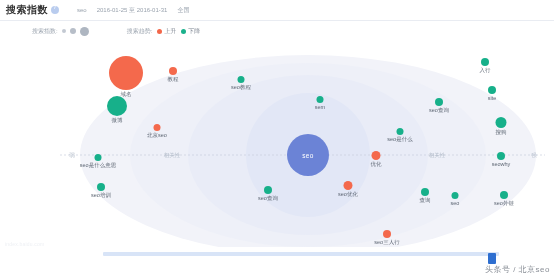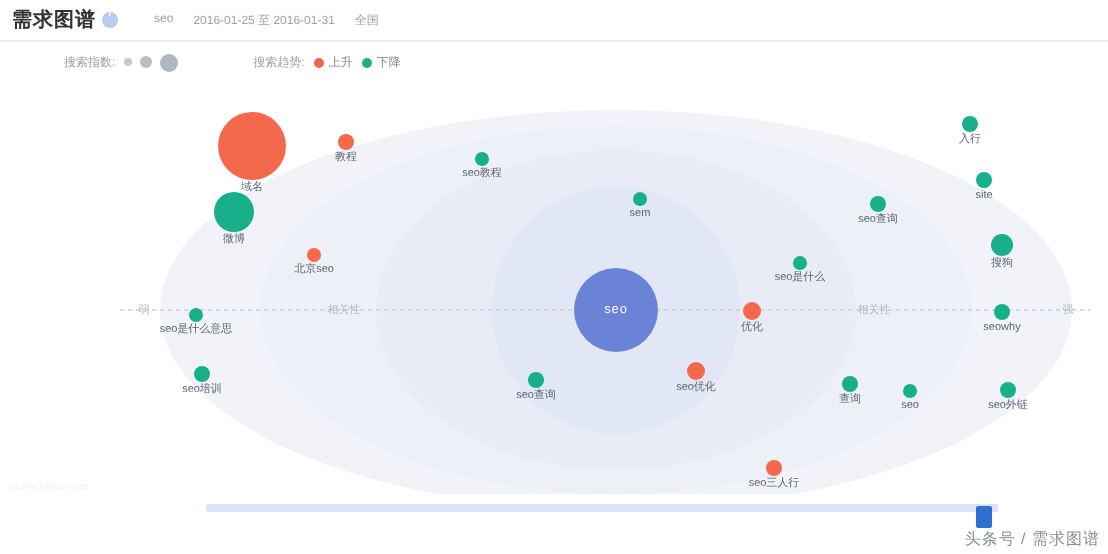--- a/index.html
+++ b/index.html
@@ -111,21 +111,21 @@
     position:absolute;right:4px;bottom:2px;
     font-size:8px;color:#8a8f97;letter-spacing:.5px;
   }
 </style>
 </head>
 <body>
 
 <div id="app">
 
   <div class="header">
-    <span class="h-title">需求图谱</span>
+    <span class="h-title">搜索指数</span>
     <span class="h-info-icon"></span>
     <span class="h-kw">seo</span>
     <span class="h-date">2016-01-25 至 2016-01-31</span>
     <span class="h-region">全国</span>
   </div>
 
   <div class="legend">
     <div class="lg-group lg-index">
       <span class="lg-label">搜索指数:</span>
       <span class="lg-dots">
@@ -257,14 +257,14 @@
       </div>
   </div>
 
   <div class="scroll-area">
     <div class="scroll-track">
       <div class="scroll-thumb"></div>
     </div>
   </div>
 
   <div class="wm-left">index.baidu.com</div>
-  <div class="wm-right">头条号 / 需求图谱</div>
+  <div class="wm-right">头条号 / 北京seo</div>
 </div>
 
 </body></html>

